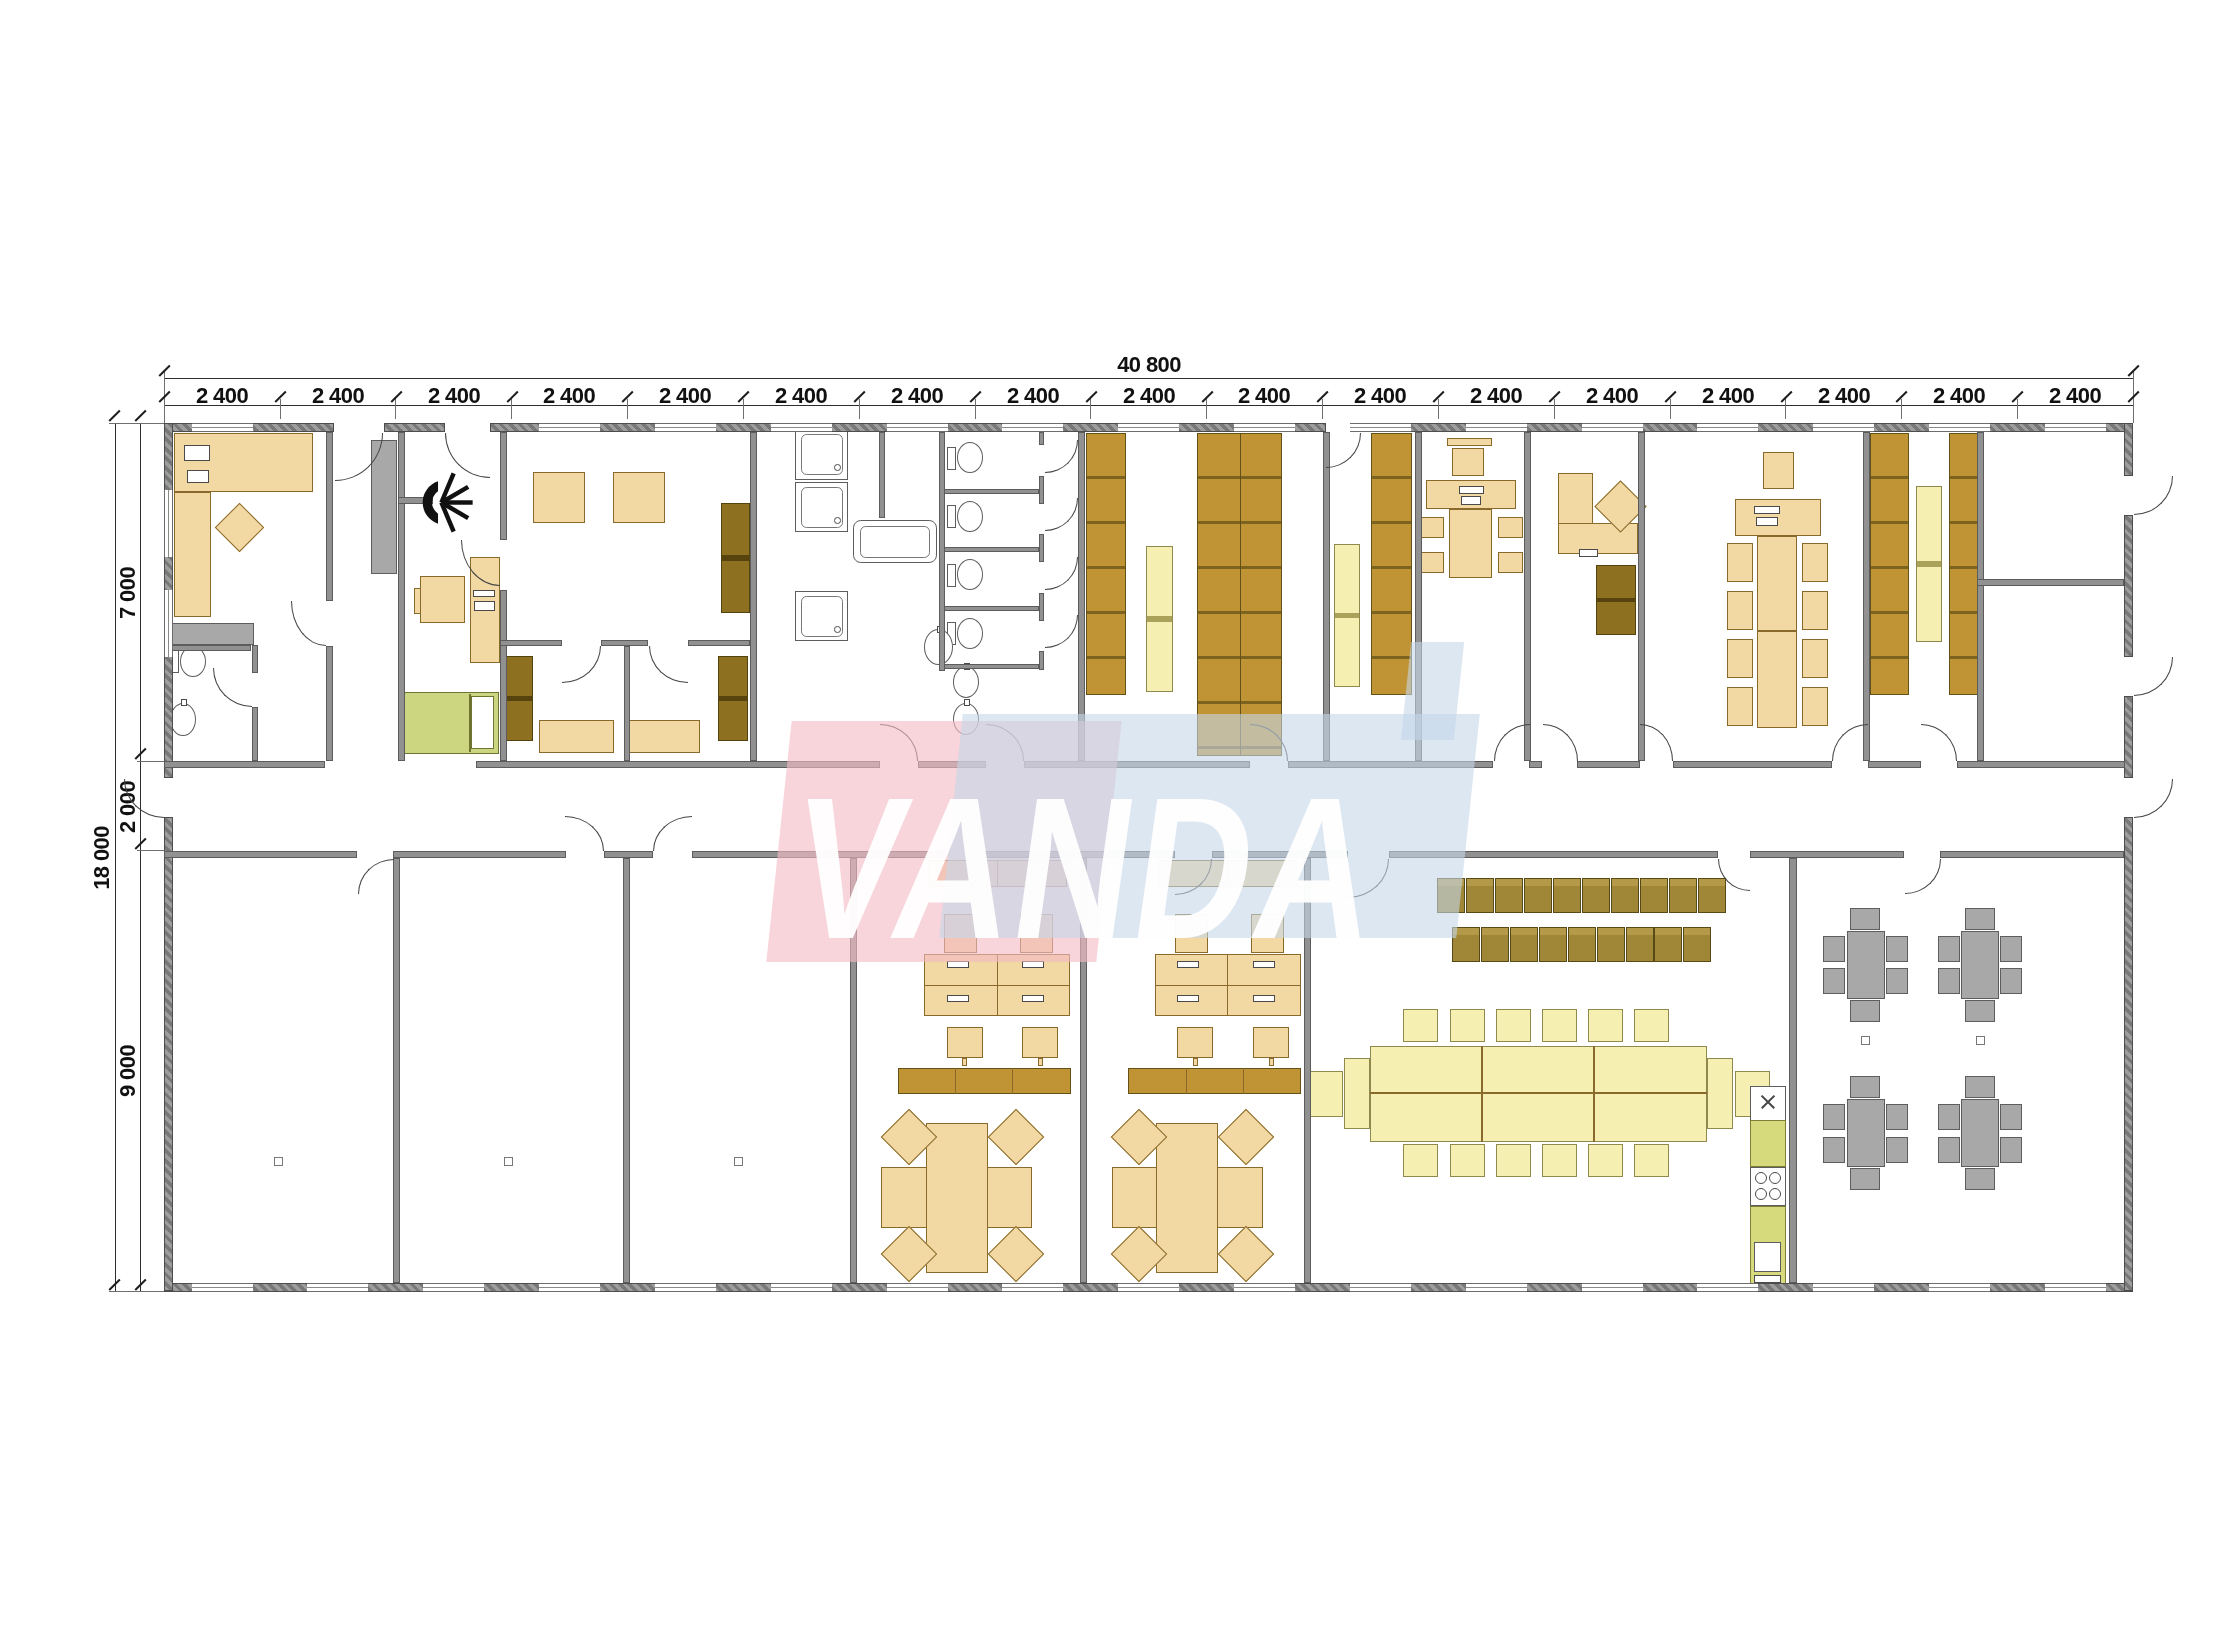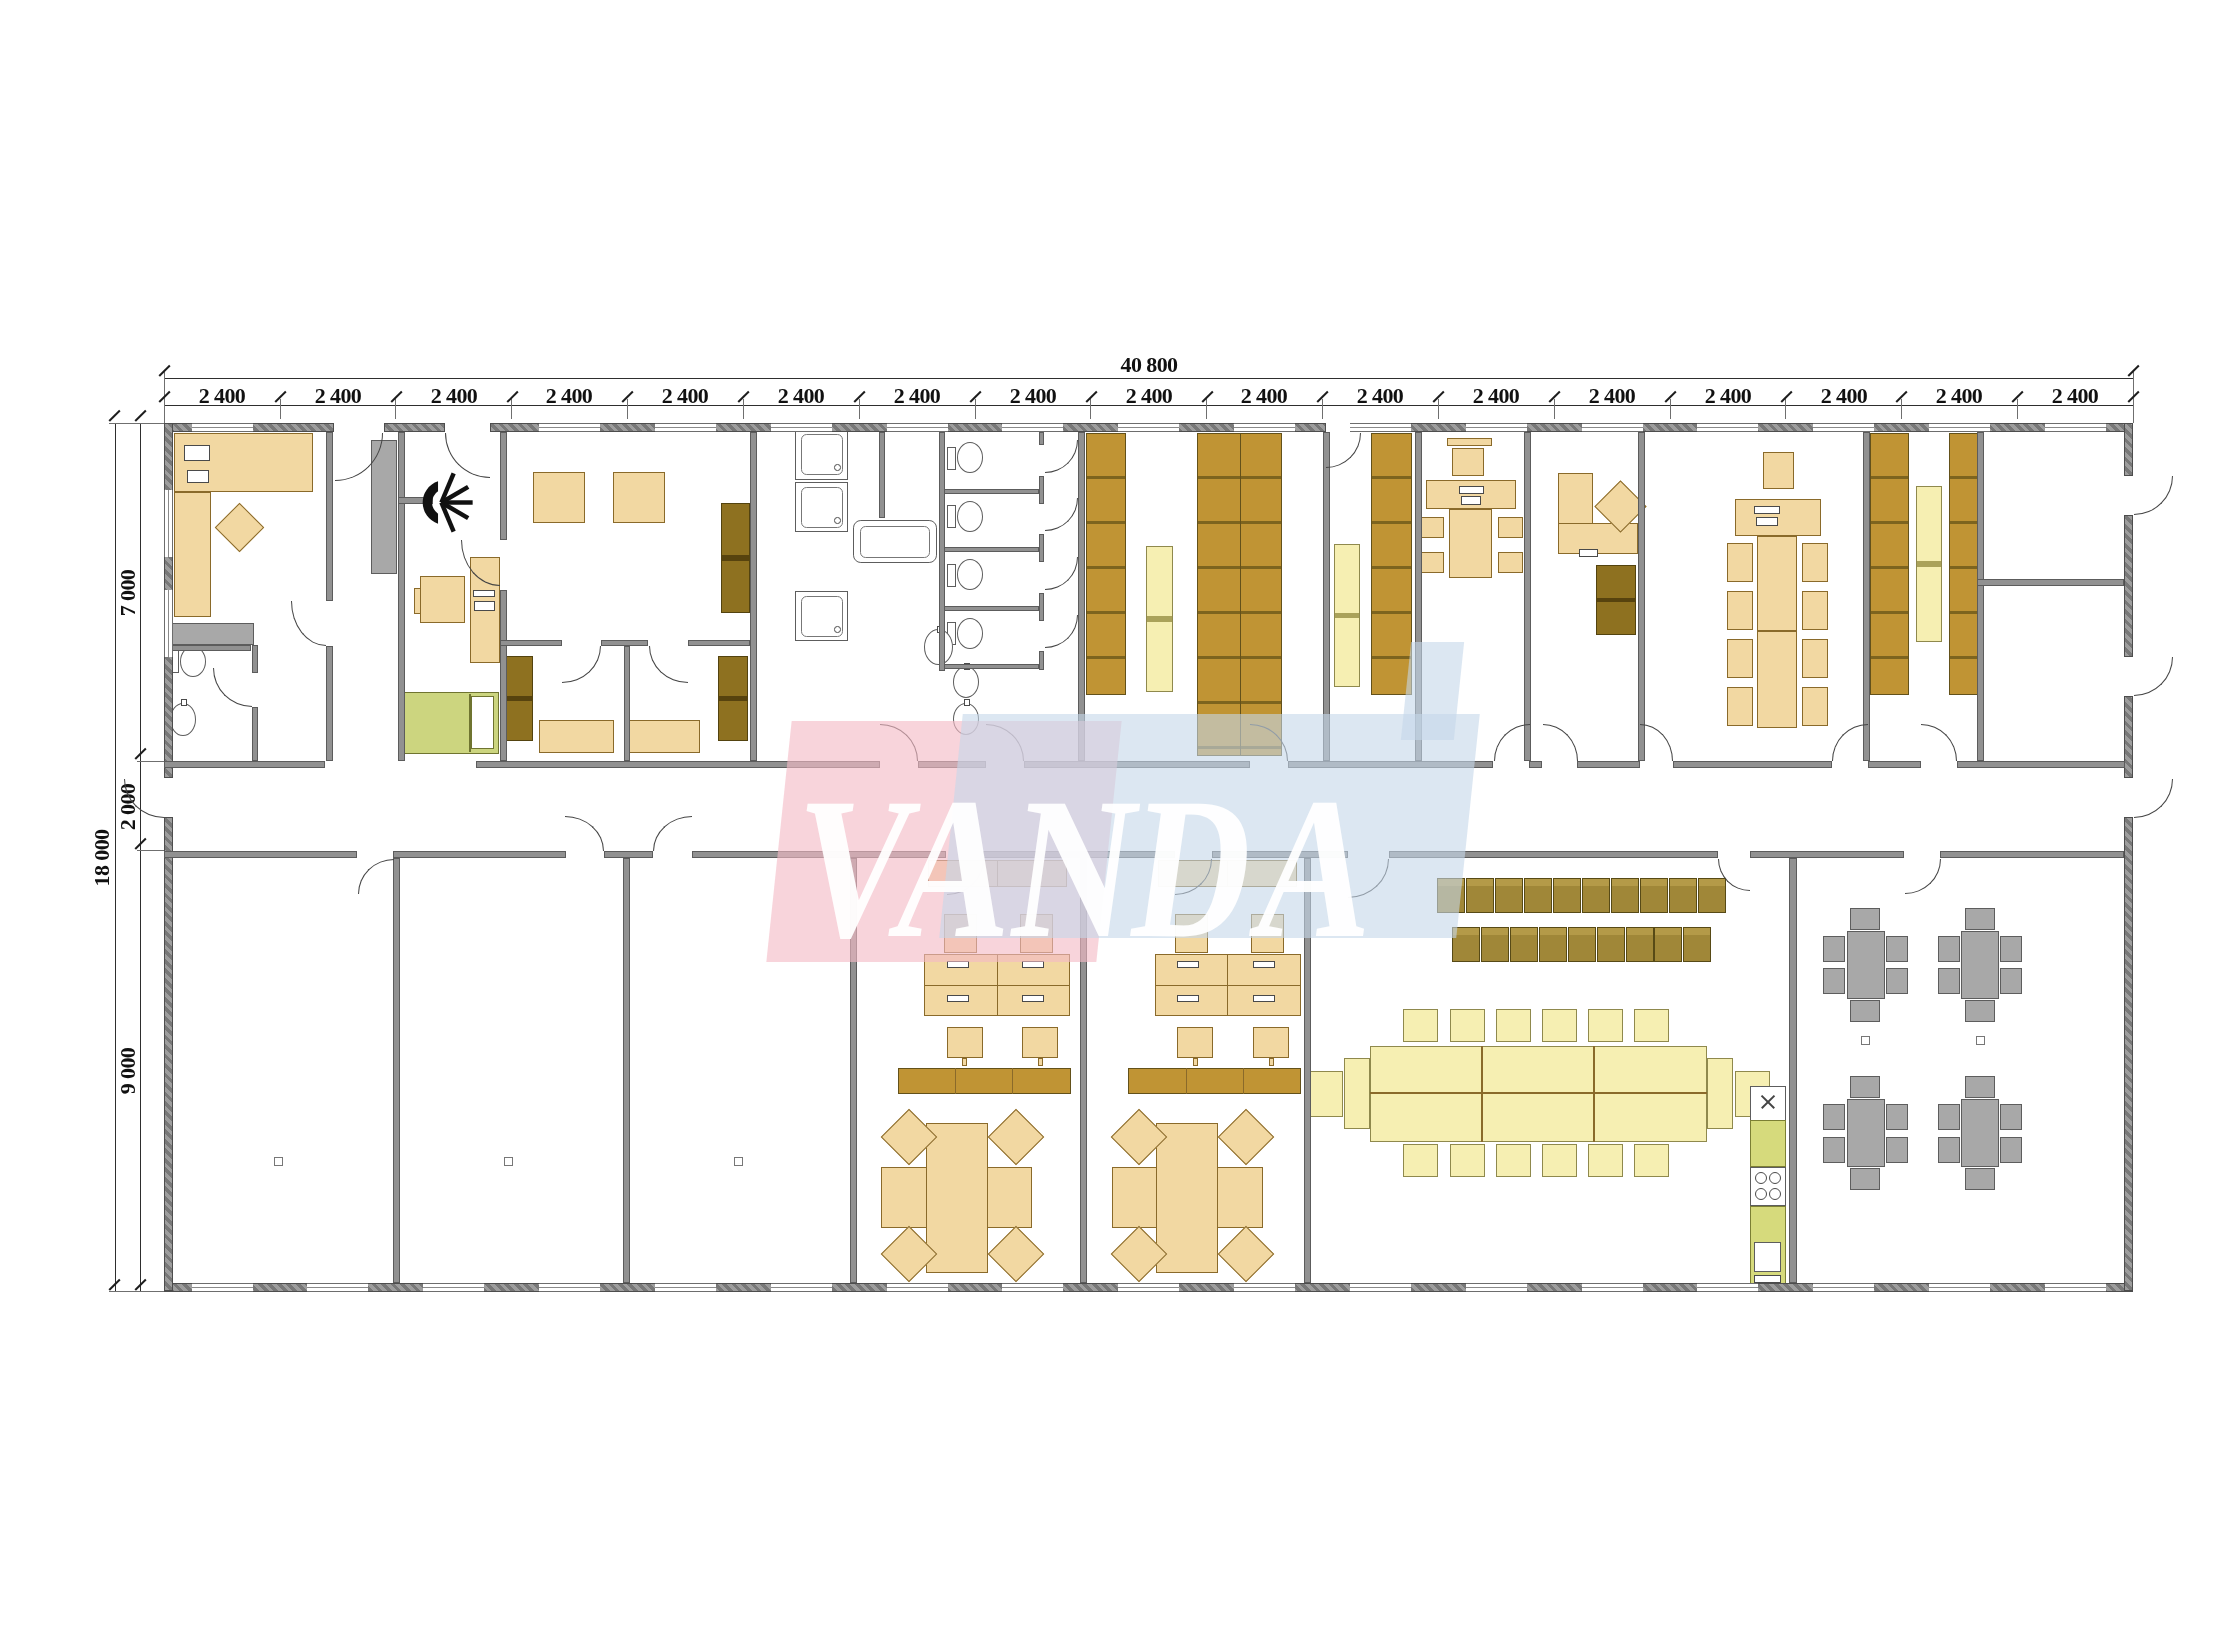--- a/index.html
+++ b/index.html
@@ -1,17 +1,17 @@
 <!DOCTYPE html>
 <html style="font-size:9px"><head>
 <meta charset="utf-8">
 <style>
   html,body{margin:0;padding:0;background:#fff;}
   #plan{position:relative;width:2227px;height:1647px;background:#fff;overflow:hidden;
-        font-family:Liberation Serif, serif;}
+        font-family:Liberation Sans, sans-serif;}
   .a{position:absolute;box-sizing:border-box;}
   .wl{position:absolute;box-sizing:border-box;background:#919191;border:0.6px solid #5c5c5c;z-index:10;}
   .we{position:absolute;box-sizing:border-box;background:repeating-linear-gradient(45deg,#9d9d9d 0 3.3px,#787878 3.3px 6.7px);border:0.6px solid #4d4d4d;z-index:10;}
   .win{position:absolute;box-sizing:border-box;background:linear-gradient(#fff 0 42%,#8a8a8a 42% 58%,#fff 58%);border-top:1.7px solid #6d6d6d;border-bottom:1.7px solid #6d6d6d;z-index:11;}
   .winv{position:absolute;box-sizing:border-box;background:linear-gradient(90deg,#fff 0 42%,#8a8a8a 42% 58%,#fff 58%);border-left:1.7px solid #6d6d6d;border-right:1.7px solid #6d6d6d;z-index:11;}
   .tan{position:absolute;box-sizing:border-box;background:#f2d8a2;border:1.1px solid #8a6a2a;z-index:8;}
   .shelfg{position:absolute;box-sizing:border-box;background:repeating-linear-gradient(180deg,#c09434 0 42px,#7d641e 42px 45px);border:1.1px solid #63511a;z-index:8;}
   .shelf2:after{content:"";position:absolute;left:50%;top:0;bottom:0;width:1.1px;background:#63511a;}
   .sofa{position:absolute;box-sizing:border-box;background:linear-gradient(#8e7120 0 47%,#57430e 47% 53%,#8e7120 53%);border:1.1px solid #53430f;z-index:8;}
   .pale{position:absolute;box-sizing:border-box;background:linear-gradient(#f6efb2 0 48%,#aaa25a 48% 52%,#f6efb2 52%);border:1.1px solid #8f894d;z-index:8;}

